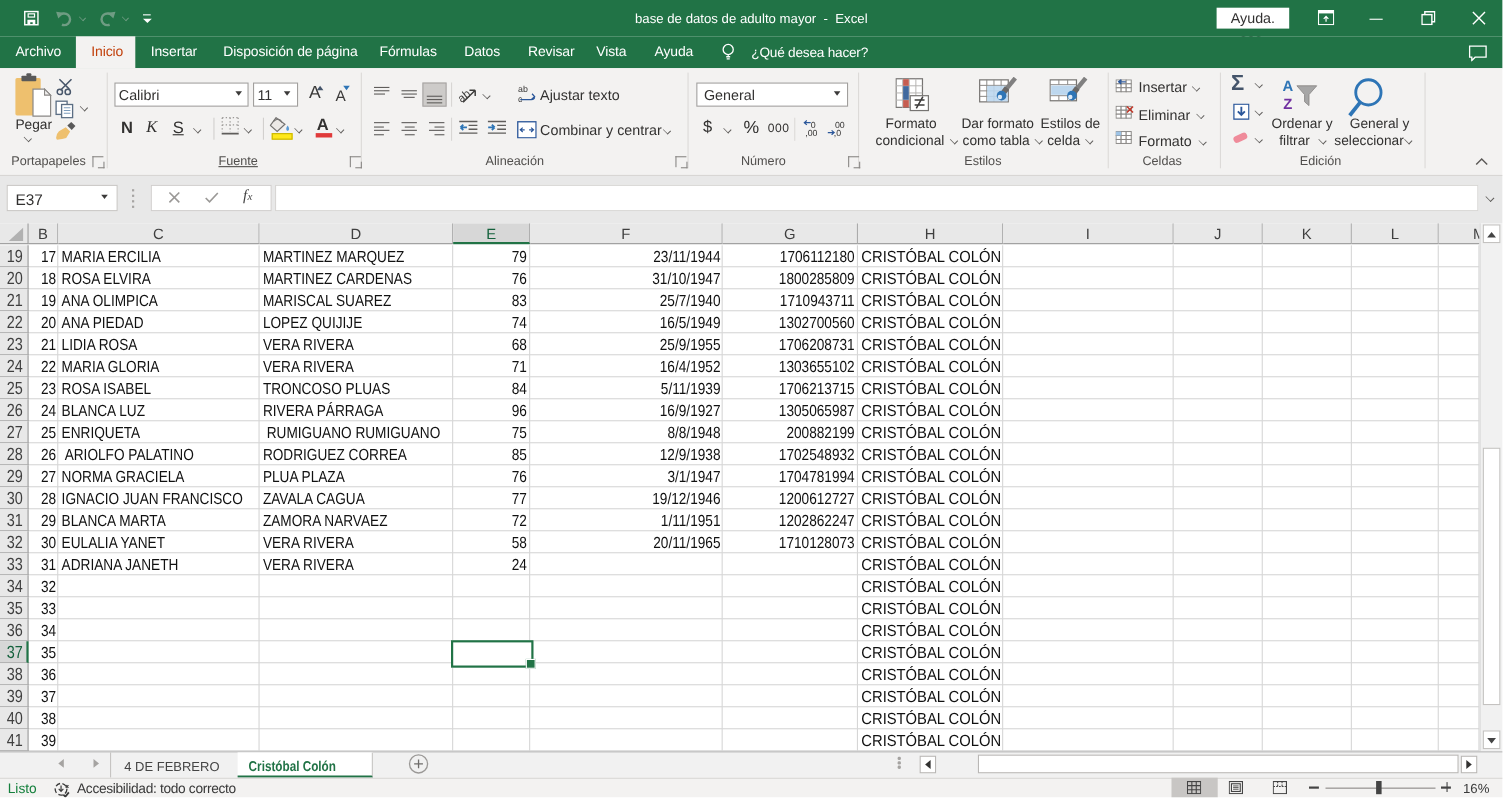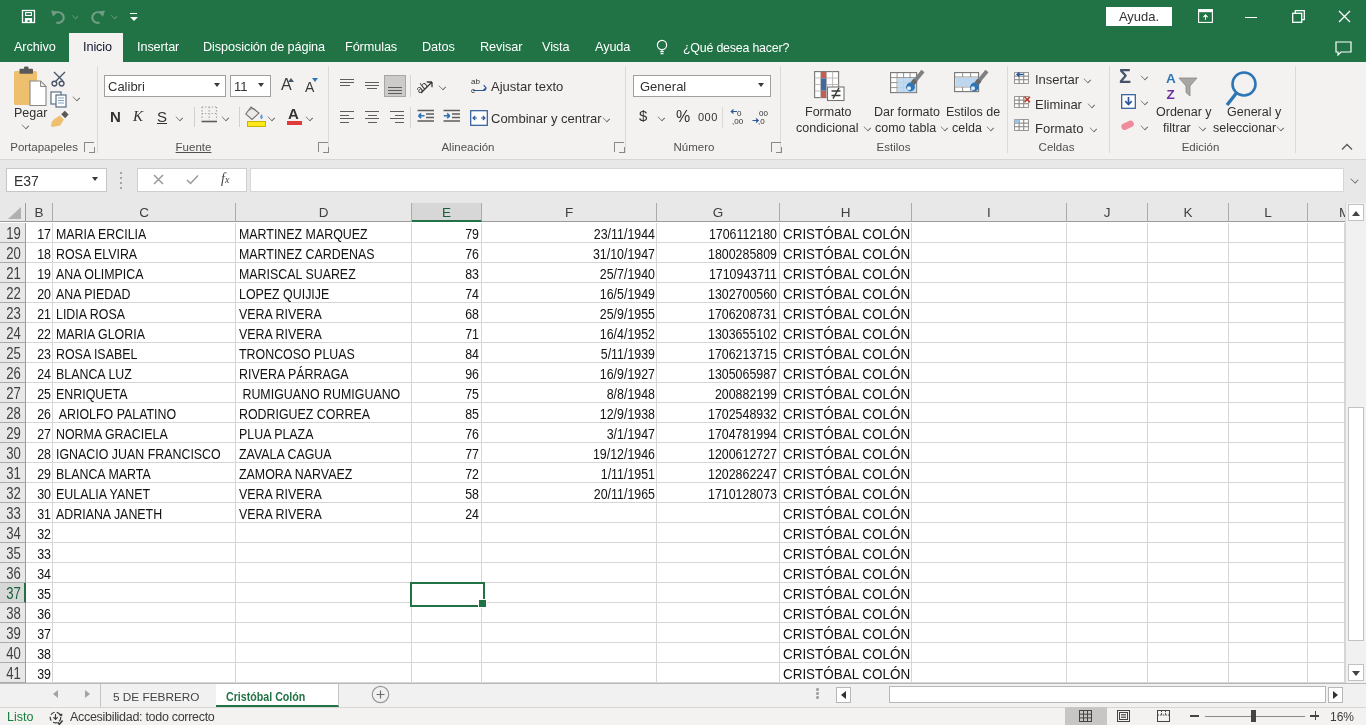--- a/index.html
+++ b/index.html
@@ -235,38 +235,39 @@
 <path d="M1.0 1.6 L8.0 2.6 L3.0 7.8 Z" fill="#6f9c83"></path>
     </svg>
 <div class="abs" style="left:72px;top:13px;width:5px;height:5px;border-right:1.3px solid #6f9c83;border-bottom:1.3px solid #6f9c83;transform:rotate(45deg) scale(0.9,0.62);"></div>
 <svg class="abs" style="left:90px;top:9px;" width="16" height="15" viewBox="0 0 16 15">
 <path d="M12.4 5.2 C10.0 2.8 6.4 2.6 4.1 4.6 C1.7 6.8 1.7 10.3 4.0 12.4 C5.6 13.8 7.8 14.2 9.7 13.5" fill="none" stroke="#6f9c83" stroke-width="2.2"></path>
 <path d="M15.0 1.6 L8.0 2.6 L13.0 7.8 Z" fill="#6f9c83"></path>
     </svg>
 <div class="abs" style="left:111px;top:13px;width:5px;height:5px;border-right:1.3px solid #6f9c83;border-bottom:1.3px solid #6f9c83;transform:rotate(45deg) scale(0.9,0.62);"></div>
 <div class="abs" style="left:130px;top:12.5px;width:7px;height:1.6px;background:#fff;"></div>
 <div class="abs" style="left:129.5px;top:16.5px;width:0;height:0;border-left:4px solid transparent;border-right:4px solid transparent;border-top:4.5px solid #fff;"></div>
+<div class="abs ttext" style="left:0;top:10px;width:1366px;text-align:center;font-size:12px;">base de datos de adulto mayor &nbsp;-&nbsp; Excel</div>
 <div class="abs" style="left:1106px;top:7px;width:66px;height:19px;background:#fff;color:#323130;font-size:13px;text-align:center;line-height:19px;">Ayuda. ses.</div>
 <svg class="abs" style="left:1198px;top:9px;" width="15" height="14" viewBox="0 0 15 14">
 <rect x="0.6" y="0.6" width="13.8" height="12.8" fill="none" stroke="#fff" stroke-width="1.1"></rect>
 <rect x="0.6" y="0.6" width="13.8" height="2.6" fill="#fff"></rect>
 <path d="M7.5 10.8 V6.2 M5.4 8.1 L7.5 5.9 L9.6 8.1" fill="none" stroke="#fff" stroke-width="1.1"></path>
     </svg>
 <div class="abs" style="left:1245px;top:17px;width:12px;height:1.4px;background:#fff;"></div>
 <svg class="abs" style="left:1292px;top:10px;" width="13" height="13" viewBox="0 0 13 13">
 <rect x="0.7" y="3.3" width="9" height="9" fill="none" stroke="#fff" stroke-width="1.3"></rect>
 <path d="M3.3 3.3 V0.7 H12.3 V9.7 H9.7" fill="none" stroke="#fff" stroke-width="1.3"></path>
     </svg>
 <svg class="abs" style="left:1338px;top:10px;" width="13" height="13" viewBox="0 0 13 13">
 <path d="M1 1 L12 12 M12 1 L1 12" stroke="#fff" stroke-width="1.3"></path>
     </svg>
 <div class="abs" id="tabrow"></div>
 <div class="abs" style="left:69px;top:33px;width:54px;height:29px;background:#f3f2f1;"></div>
 <div class="abs tab" style="left:14px;top:40px;color:#fff;">Archivo</div>
-<div class="abs tab" style="left:83px;top:40px;color:#0f172a;">Inicio</div>
+<div class="abs tab" style="left:83px;top:40px;color:#c2410c;">Inicio</div>
 <div class="abs tab" style="left:137px;top:40px;color:#fff;">Insertar</div>
 <div class="abs tab" style="left:203px;top:40px;color:#fff;">Disposición de página</div>
 <div class="abs tab" style="left:345px;top:40px;color:#fff;">Fórmulas</div>
 <div class="abs tab" style="left:422px;top:40px;color:#fff;">Datos</div>
 <div class="abs tab" style="left:480px;top:40px;color:#fff;">Revisar</div>
 <div class="abs tab" style="left:542px;top:40px;color:#fff;">Vista</div>
 <div class="abs tab" style="left:595px;top:40px;color:#fff;">Ayuda</div>
 <svg class="abs" style="left:655px;top:39px;" width="14" height="17" viewBox="0 0 14 17">
 <circle cx="7" cy="6" r="4.6" fill="none" stroke="#fff" stroke-width="1.2"></circle>
 <path d="M5.2 12.6 H8.8 M5.6 14.6 H8.4" stroke="#fff" stroke-width="1.2"></path>
@@ -278,21 +279,21 @@
     </svg>
 <div class="abs" id="ribbon"></div>
 <div class="abs gdiv" style="left:97px;"></div>
 <div class="abs gdiv" style="left:328px;"></div>
 <div class="abs gdiv" style="left:625px;"></div>
 <div class="abs gdiv" style="left:780px;"></div>
 <div class="abs gdiv" style="left:1007px;"></div>
 <div class="abs gdiv" style="left:1109px;"></div>
 <div class="abs gdiv" style="left:1295px;"></div>
 <div class="abs glabel" style="left:0px;width:78px;text-align:right;">Portapapeles</div>
-<div class="abs glabel" style="left:87px;width:213px;text-decoration:underline;">Fuente</div>
+<div class="abs glabel" style="left:110px;width:213px;text-decoration:underline;">Fuente</div>
 <div class="abs glabel" style="left:328px;width:280px;">Alineación</div>
 <div class="abs glabel" style="left:625px;width:138px;">Número</div>
 <div class="abs glabel" style="left:780px;width:227px;">Estilos</div>
 <div class="abs glabel" style="left:1007px;width:99px;">Celdas</div>
 <div class="abs glabel" style="left:1106px;width:189px;">Edición</div>
 <div class="abs launch" style="left:84px;top:142px;"></div>
 <div class="abs launch" style="left:318px;top:142px;"></div>
 <div class="abs launch" style="left:614px;top:142px;"></div>
 <div class="abs launch" style="left:771px;top:142px;"></div>
 <svg class="abs" style="left:1341px;top:143px;" width="12" height="8" viewBox="0 0 12 8">
@@ -552,21 +553,21 @@
 <div class="abs" style="left:1345px;top:203px;width:21px;height:480px;background:#f1f1f1;border-left:1px solid #d6d6d6;box-sizing:border-box;"></div>
 <div class="abs" style="left:1348px;top:204px;width:16px;height:17px;background:#fff;border:1px solid #c4c2c0;box-sizing:border-box;"></div>
 <div class="abs" style="left:1352px;top:211px;width:0;height:0;border-left:4px solid transparent;border-right:4px solid transparent;border-bottom:5px solid #444;"></div>
 <div class="abs" style="left:1348px;top:407px;width:16px;height:234px;background:#fff;border:1px solid #c4c2c0;box-sizing:border-box;"></div>
 <div class="abs" style="left:1348px;top:664px;width:16px;height:17px;background:#fff;border:1px solid #c4c2c0;box-sizing:border-box;"></div>
 <div class="abs" style="left:1352px;top:671px;width:0;height:0;border-left:4px solid transparent;border-right:4px solid transparent;border-top:5px solid #444;"></div>
 <div class="abs" style="left:0;top:683px;width:1366px;height:24px;background:#f1f1f1;border-top:1px solid #b7b7b7;box-sizing:border-box;"></div>
 <div class="abs" style="left:53px;top:690px;width:0;height:0;border-top:4.5px solid transparent;border-bottom:4.5px solid transparent;border-right:5.5px solid #a5a3a1;"></div>
 <div class="abs" style="left:85px;top:690px;width:0;height:0;border-top:4.5px solid transparent;border-bottom:4.5px solid transparent;border-left:5.5px solid #a5a3a1;"></div>
 <div class="abs" style="left:100px;top:684px;width:1px;height:23px;background:#c6c4c2;"></div>
-<div class="abs" style="left:113px;top:690px;font-size:11.8px;color:#444;">5 DE FEBRERO</div>
+<div class="abs" style="left:113px;top:690px;font-size:11.8px;color:#444;">4 DE FEBRERO</div>
 <div class="abs" style="left:216px;top:684px;width:123px;height:23px;background:#fff;border-bottom:2px solid #217346;box-sizing:border-box;border-right:1px solid #c6c4c2;"></div>
 <div class="abs" style="left:226px;top:689px;font-size:13px;font-weight:bold;color:#217346;transform:scale(0.82,1);transform-origin:0 50%;">Cristóbal Colón</div>
 <svg class="abs" style="left:371px;top:685px;" width="19" height="19" viewBox="0 0 19 19">
 <circle cx="9.5" cy="9.5" r="8.2" fill="none" stroke="#9b9997" stroke-width="1.2"></circle>
 <path d="M9.5 5.5 V13.5 M5.5 9.5 H13.5" stroke="#6e6c6a" stroke-width="1.2"></path>
     </svg>
 <div class="abs" style="left:816px;top:688px;width:2.5px;height:2.5px;background:#a5a3a1;border-radius:50%;"></div>
 <div class="abs" style="left:816px;top:692px;width:2.5px;height:2.5px;background:#a5a3a1;border-radius:50%;"></div>
 <div class="abs" style="left:816px;top:696px;width:2.5px;height:2.5px;background:#a5a3a1;border-radius:50%;"></div>
 <div class="abs" style="left:836px;top:687px;width:15px;height:16px;background:#fff;border:1px solid #b9b7b5;box-sizing:border-box;"></div>

